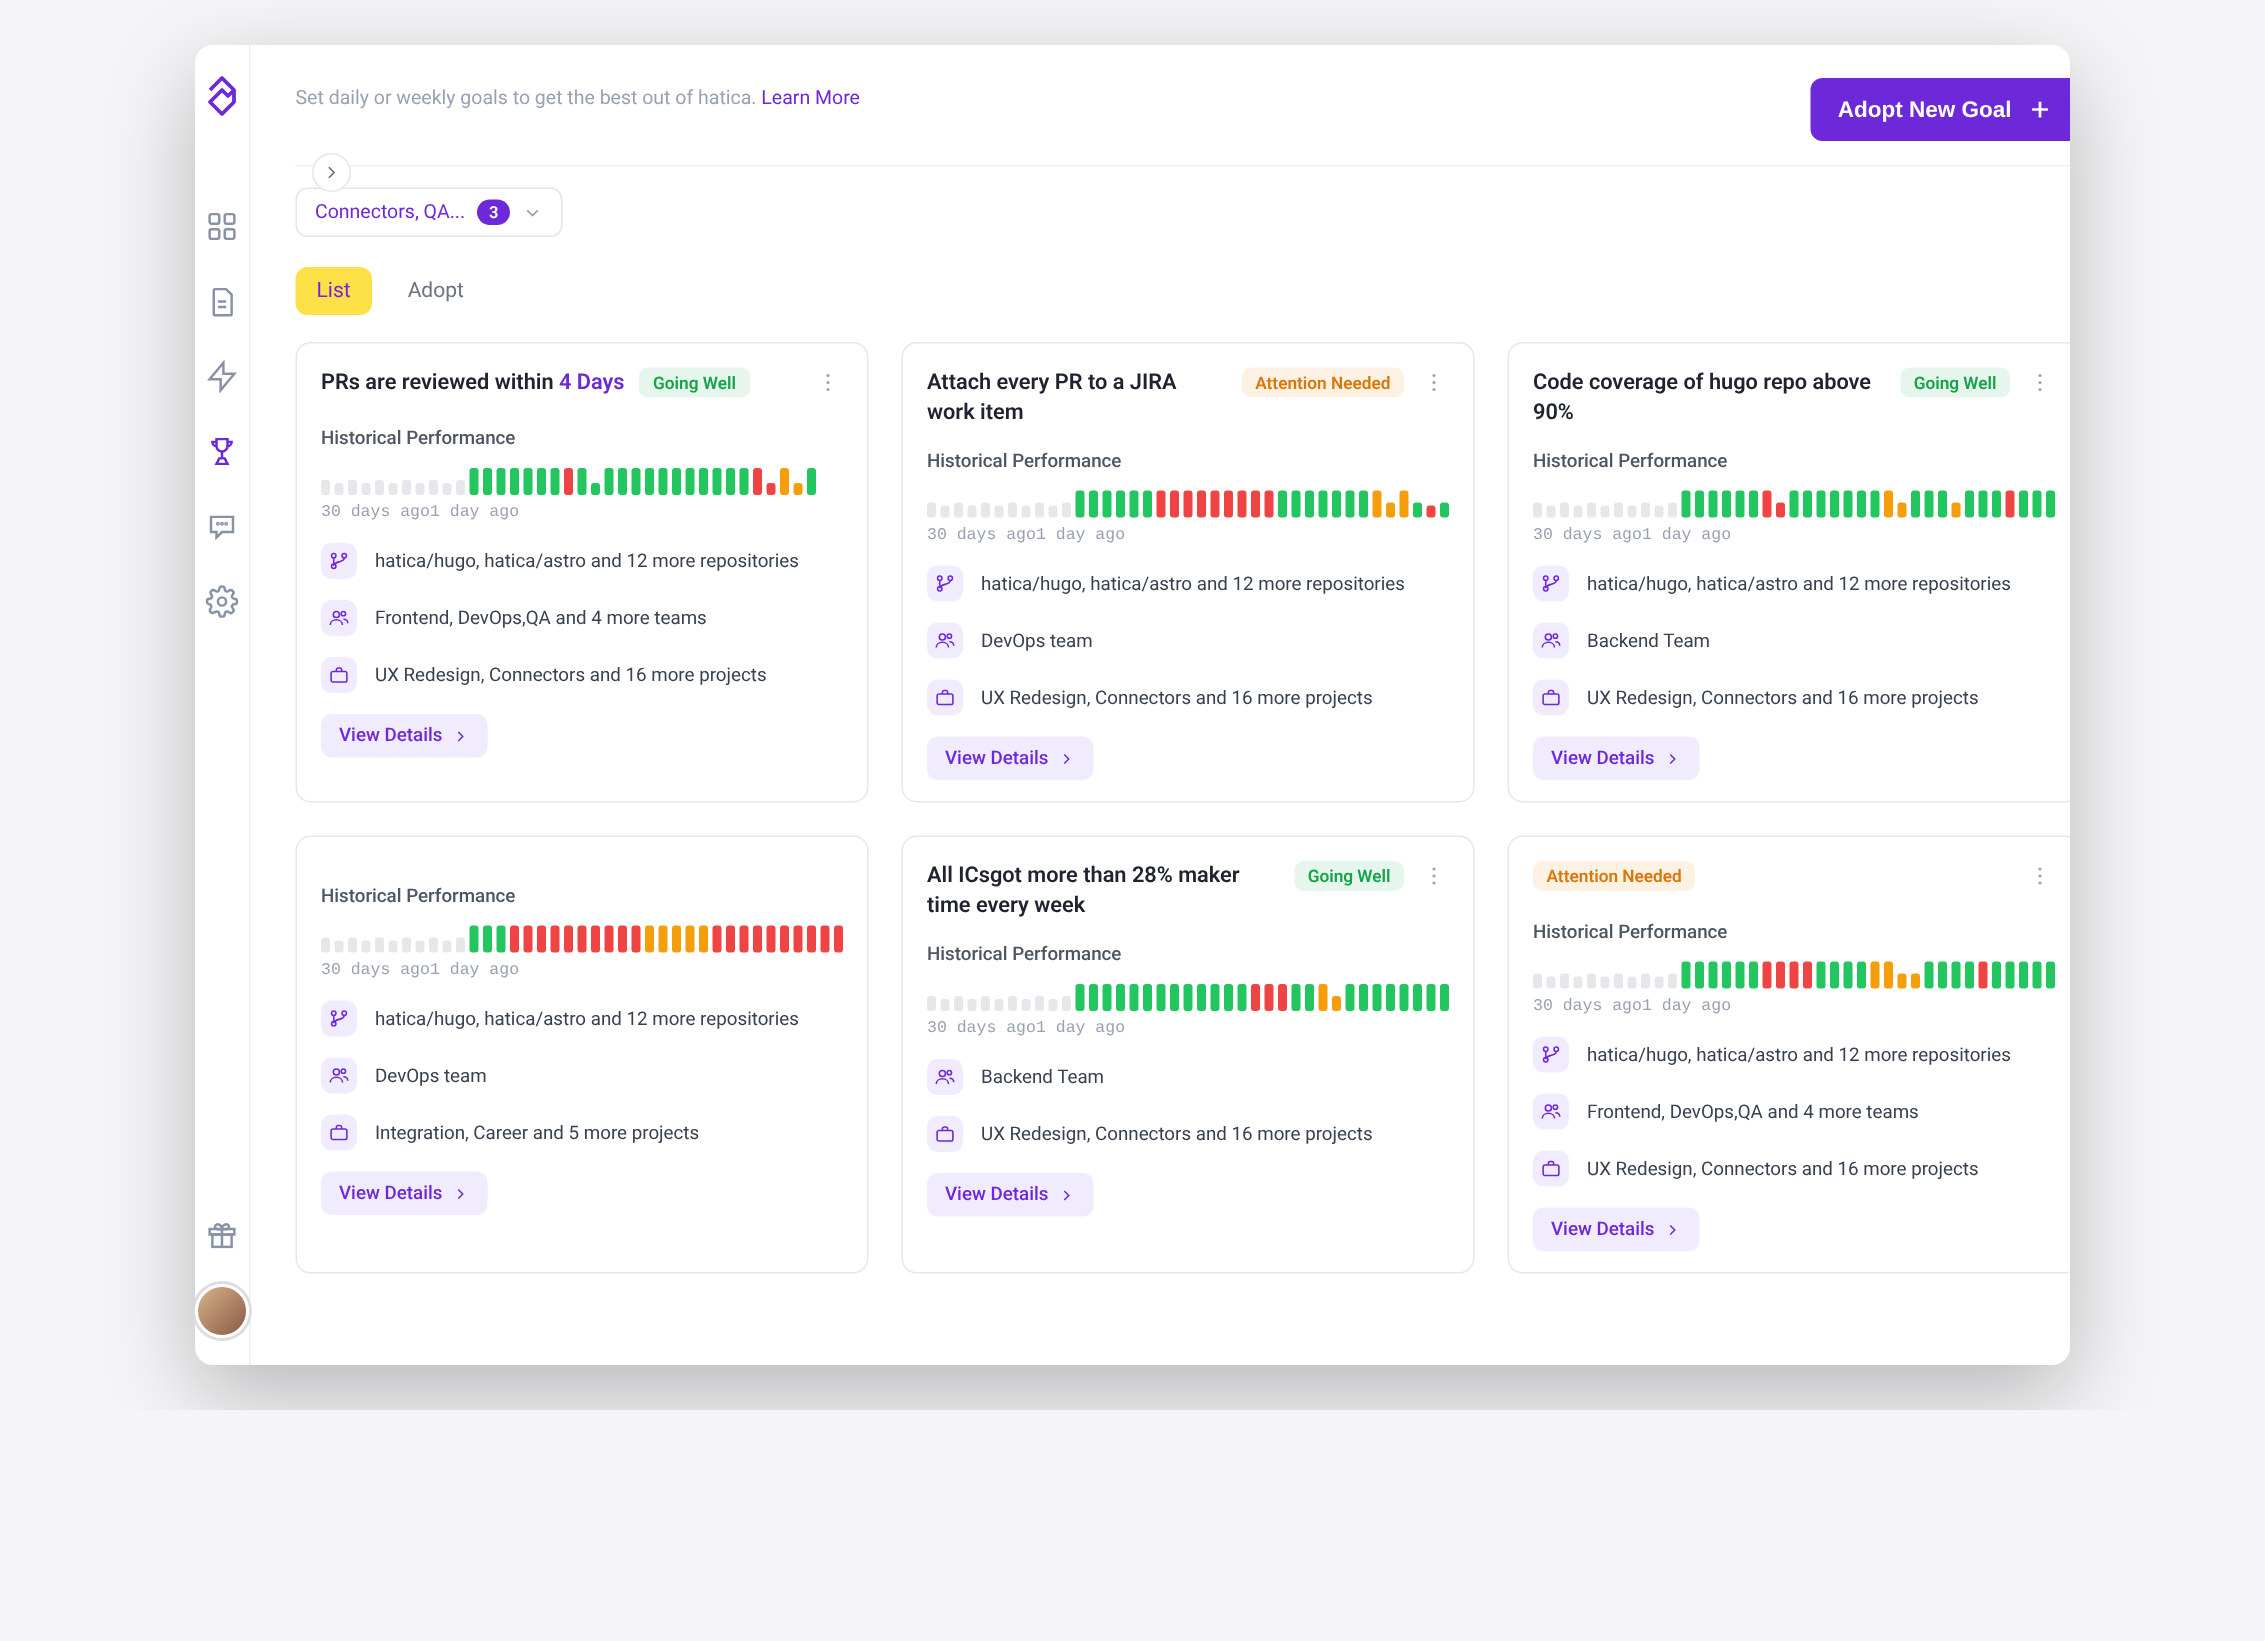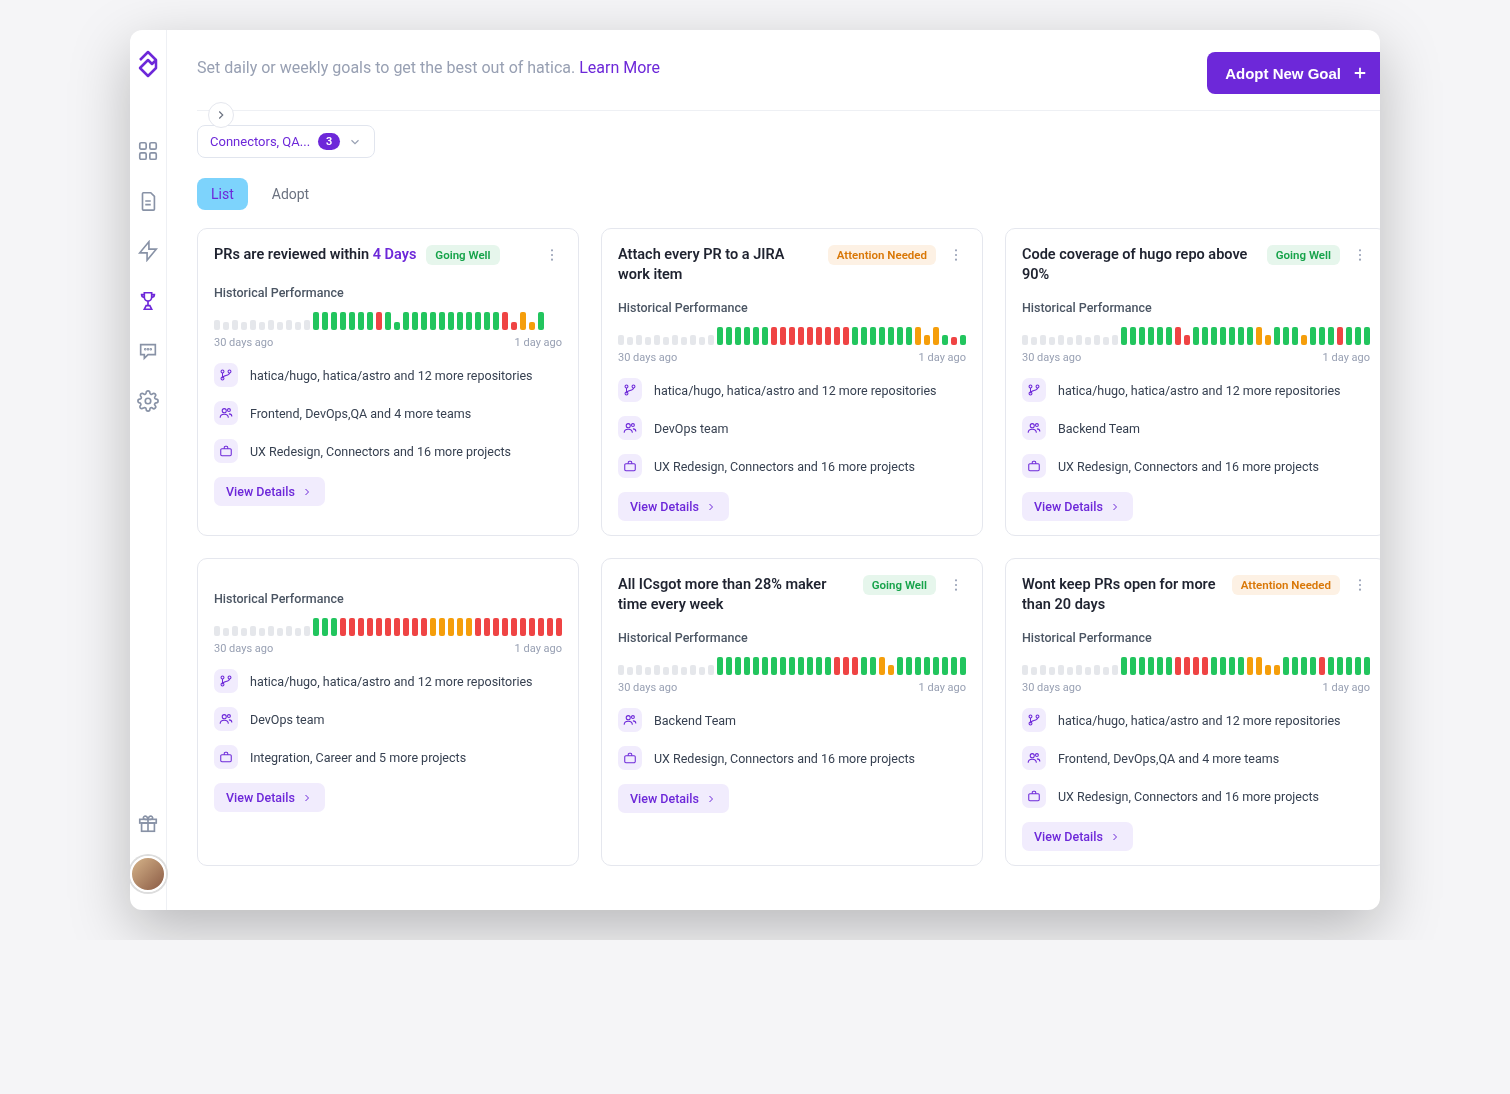--- a/index.html
+++ b/index.html
@@ -15,52 +15,52 @@
 .sidebar-bottom { display:flex; flex-direction:column; align-items:center; gap:22px;}
 .avatar { width:36px; height:36px; border-radius:50%; background:linear-gradient(135deg,#d6b48a,#8a5a44); border:2px solid #fff; box-shadow:0 0 0 2px #ddd;}
 .collapse-btn { position:absolute; top:72px; left:78px; width:26px; height:26px; border-radius:50%; background:#fff; border:1px solid #e5e7ee; display:flex; align-items:center; justify-content:center; cursor:pointer; color:#6b7280;}
 .collapse-btn svg{width:14px;height:14px;stroke:currentColor;fill:none;stroke-width:2;}
 .main { flex:1; padding:22px 30px 30px 30px;}
 .header-row { display:flex; align-items:flex-start; justify-content:space-between; border-bottom:1px solid #eef0f4; padding-bottom:16px;}
 .title-row { display:flex; align-items:center; gap:10px;}
 .trophy-ic { width:20px; height:20px; color:#6b7280;}
 .trophy-ic svg{width:100%;height:100%;stroke:currentColor;fill:none;stroke-width:1.8;}
 h1 { font-size:20px; font-weight:600; color:#1f2330;}
-.subtitle { font-size:16px; color:#98a0b3; margin-top:6px;}
+.subtitle { font-size:13px; color:#98a0b3; margin-top:6px;}
 .subtitle a { color:#6d28d9; text-decoration:none;}
 .adopt-btn { background:#6d28d9; color:#fff; border:none; border-radius:8px; padding:12px 18px; font-size:15px; font-weight:600; display:flex; align-items:center; gap:10px; cursor:pointer;}
 .adopt-btn svg{width:18px;height:18px;stroke:#fff;stroke-width:2.4;fill:none;}
 .filters { margin-top:14px;}
 .filter-label { font-size:12px; color:#6b7280; margin-bottom:6px; display:block;}
 .team-select { border:1px solid #e1e5ee; border-radius:8px; padding:7px 12px; display:inline-flex; align-items:center; gap:8px; font-size:13px; color:#6d28d9; cursor:pointer;}
 .badge-count { background:#6d28d9; color:#fff; border-radius:10px; font-size:11px; padding:2px 8px; font-weight:600;}
 .chev { width:14px; height:14px; color:#98a0b3;}
 .chev svg{width:100%;height:100%;stroke:currentColor;fill:none;stroke-width:2;}
 .tabs { margin-top:20px; display:flex; gap:10px;}
 .tab { padding:8px 14px; font-size:14px; color:#6b7280; border-radius:8px; cursor:pointer;}
-.tab.active { background:#7dd3fc; color:#6d28d9;}
+.tab.active { background:#fde047; color:#6d28d9;}
 .grid { margin-top:18px; display:grid; grid-template-columns:repeat(3,1fr); gap:22px;}
 .card { border:1px solid #e5e7ee; border-radius:10px; padding:16px 16px 14px 16px; position:relative;}
 .card-head { display:flex; align-items:flex-start; gap:10px;}
 .card-title { font-size:14.5px; font-weight:600; color:#1f2330; line-height:1.35;}
 .card-title .hl { color:#6d28d9;}
 .status-pill { font-size:11.5px; font-weight:600; padding:3px 9px; border-radius:6px; white-space:nowrap; align-self:flex-start;}
 .status-pill.green { background:#e6f6ec; color:#16a34a;}
 .status-pill.orange { background:#fdf1e4; color:#d97706;}
 .status-pill.red { background:#fdeaea; color:#dc2626;}
 .dots-btn { margin-left:auto; color:#9aa3b8; cursor:pointer; padding:2px;}
 .dots-btn svg{width:16px;height:16px;fill:currentColor;}
 .section-label { font-size:12.5px; color:#4b5563; margin-top:16px; font-weight:500;}
 .bars { display:flex; gap:3px; margin-top:8px; align-items:flex-end; height:22px;}
 .bar { width:6px; border-radius:2px;}
 .bar.g { background:#22c55e;}
 .bar.r { background:#ef4444;}
 .bar.o { background:#f59e0b;}
 .bar.e { background:#e5e7eb;}
-.range-row { display:flex; justify-content:space-between; font-size:11px; color:#98a0b3; margin-top:6px;}
+.range-row { display:flex; justify-content:flex-start; font-size:11px; color:#98a0b3; margin-top:6px;font-family:Liberation Mono, monospace;}
 .meta-row { display:flex; align-items:center; gap:12px; margin-top:14px; font-size:12.5px; color:#374151;}
 .meta-ic { width:24px; height:24px; border-radius:7px; background:#f1ecfd; color:#6d28d9; display:flex; align-items:center; justify-content:center; flex-shrink:0;}
 .meta-ic svg{width:14px;height:14px;stroke:currentColor;fill:none;stroke-width:1.8;}
 .view-btn { margin-top:14px; display:inline-flex; align-items:center; gap:6px; background:#f1ecfd; color:#6d28d9; font-size:12.5px; font-weight:500; padding:7px 12px; border-radius:7px; cursor:pointer;}
 .view-btn svg{width:12px;height:12px;stroke:currentColor;fill:none;stroke-width:2;}
 </style>
 </head>
 <body>
 
 <div class="app-window">
@@ -602,21 +602,20 @@
           </div>
       <div class="view-btn">
             <span>View Details</span>
             <svg viewBox="0 0 24 24">
               <polyline points="9 6 15 12 9 18"></polyline>
             </svg>
           </div>
     </div>
     <div class="card">
       <div class="card-head">
-        <div class="card-title">Wont keep PRs open for more than 20 days</div>
         <span class="status-pill orange">Attention Needed</span>
         <span class="dots-btn"><svg viewBox="0 0 24 24">
                 <circle cx="12" cy="5" r="1.6"></circle>
                 <circle cx="12" cy="12" r="1.6"></circle>
                 <circle cx="12" cy="19" r="1.6"></circle>
               </svg></span>
       </div>
       <div class="section-label">Historical Performance</div>
       <div class="bars">
             <div class="bar e" style="height:10px"></div>

